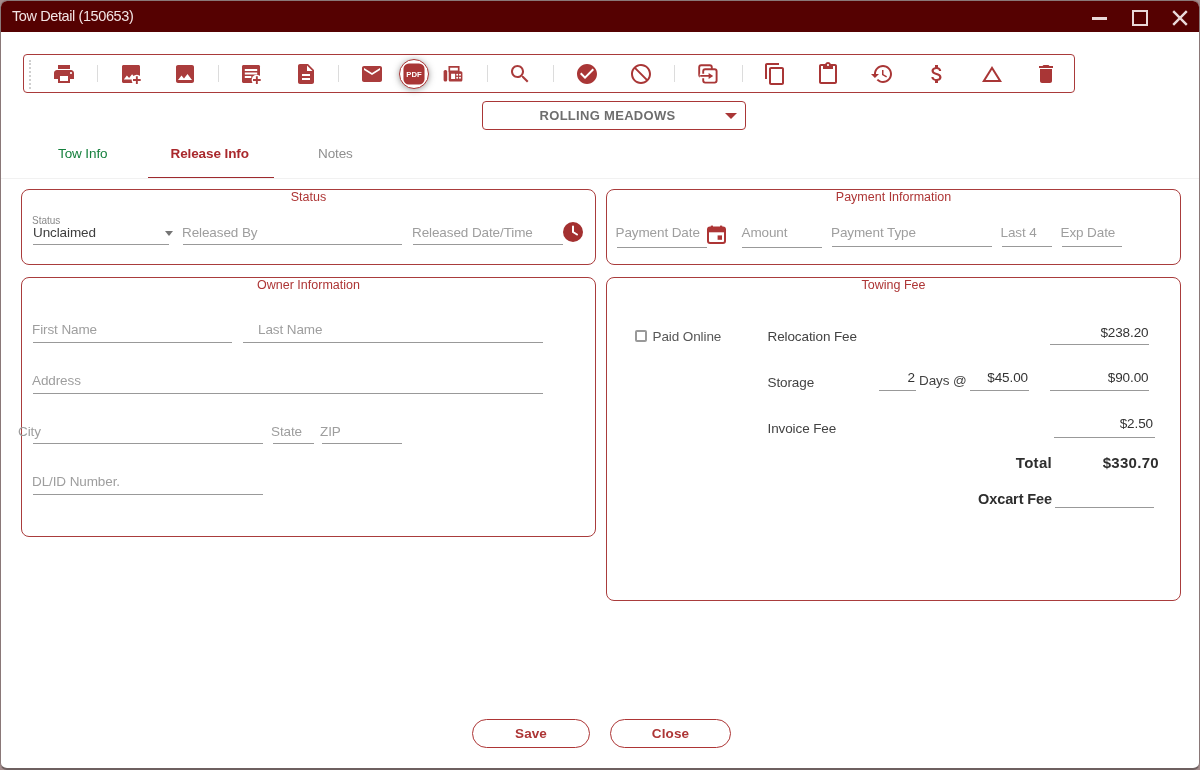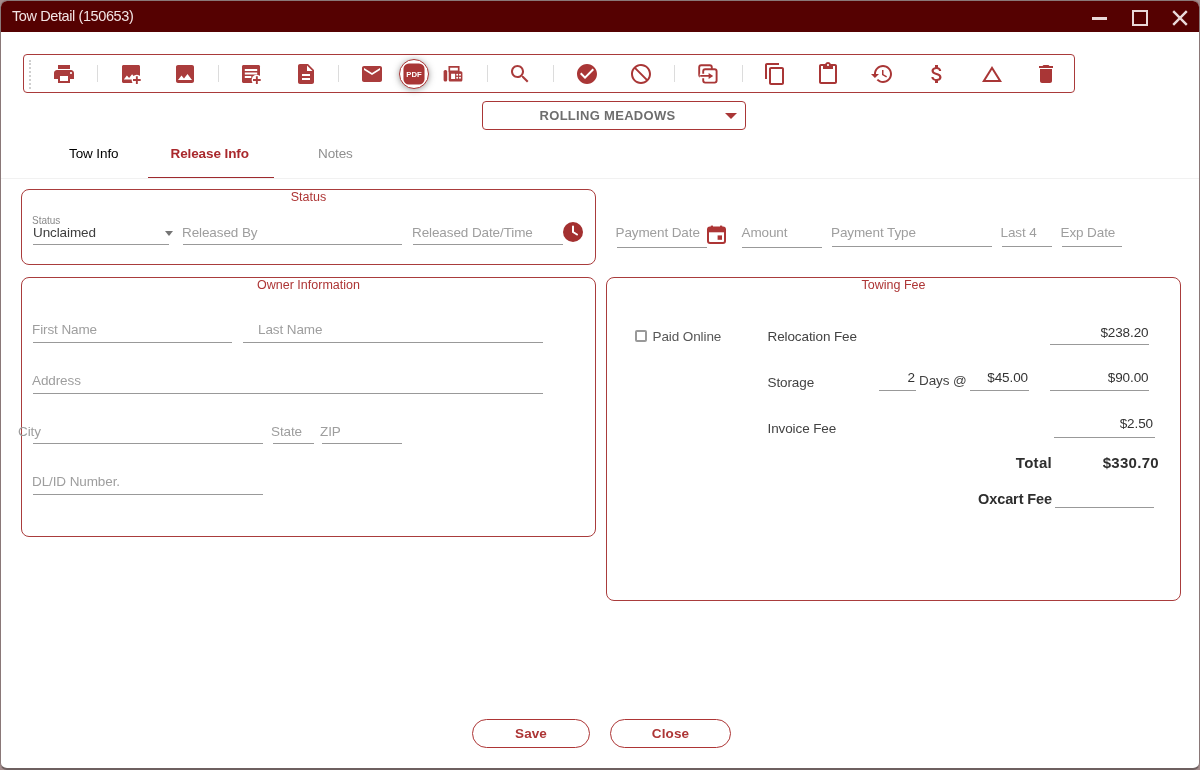--- a/index.html
+++ b/index.html
@@ -137,21 +137,21 @@
   <div class="sep" style="left:486px"></div>
   <div class="sep" style="left:552px"></div>
   <div class="sep" style="left:673px"></div>
   <div class="sep" style="left:741px"></div>
 
   <div class="dropdown">
       <span>ROLLING MEADOWS</span>
       <div class="droparrow"></div>
     </div>
 
-  <div class="tab" style="left:68px; color:#000000;">Tow Info</div>
+  <div class="tab" style="left:57px; color:#15803d;">Tow Info</div>
   <div class="tab" style="left:169.5px; color:#a9282c; font-weight:bold;">Release Info</div>
   <div class="tab" style="left:317px; color:#8f8f8f;">Notes</div>
   <div class="tabline"></div>
   <div class="tabborder"></div>
 
   <div class="panel" style="left:20px; top:188px; width:575px; height:76px;">
     <div class="legend">Status</div>
   </div>
   <div class="abs" style="left:31px; top:213.5px; font-size:10px; color:#8a8a8a;">Status</div>
   <div class="txt" style="left:32px; top:223.5px;">Unclaimed</div>
@@ -159,20 +159,23 @@
   <div class="ul" style="left:32px; top:243px; width:136px;"></div>
   <div class="ph" style="left:181px; top:223.5px;">Released By</div>
   <div class="ul" style="left:182px; top:243px; width:219px;"></div>
   <div class="ph" style="left:411px; top:223.5px;">Released Date/Time</div>
   <div class="ul" style="left:412px; top:243px; width:150px;"></div>
   <svg class="abs" style="left:562px; top:221px;" width="20" height="20" viewBox="0 0 20 20">
     <circle cx="10" cy="10" r="10" fill="#a33030"></circle>
     <path d="M10 4.5 V10 L14 12.5" stroke="#fff" stroke-width="2" fill="none" stroke-linecap="round"></path>
   </svg>
 
+  <div class="panel" style="left:605px; top:188px; width:575px; height:76px;">
+    <div class="legend">Payment Information</div>
+  </div>
   <div class="ph" style="left:614.5px; top:223.5px;">Payment Date</div>
   <div class="ul" style="left:616px; top:246px; width:90px;"></div>
   <svg class="abs" style="left:706px; top:223.5px;" width="19" height="19" viewBox="0 0 19 19">
     <rect x="1" y="2.4" width="17" height="15.6" rx="2" fill="#fff" stroke="#ad3535" stroke-width="2"></rect>
     <rect x="1.5" y="2.9" width="16" height="4.4" fill="#ad3535"></rect>
     <rect x="3.8" y="0.6" width="2.2" height="3" fill="#ad3535"></rect>
     <rect x="13" y="0.6" width="2.2" height="3" fill="#ad3535"></rect>
     <rect x="10.6" y="10.4" width="4.4" height="4.4" fill="#ad3535"></rect>
   </svg>
   <div class="ph" style="left:740.5px; top:223.5px;">Amount</div>

